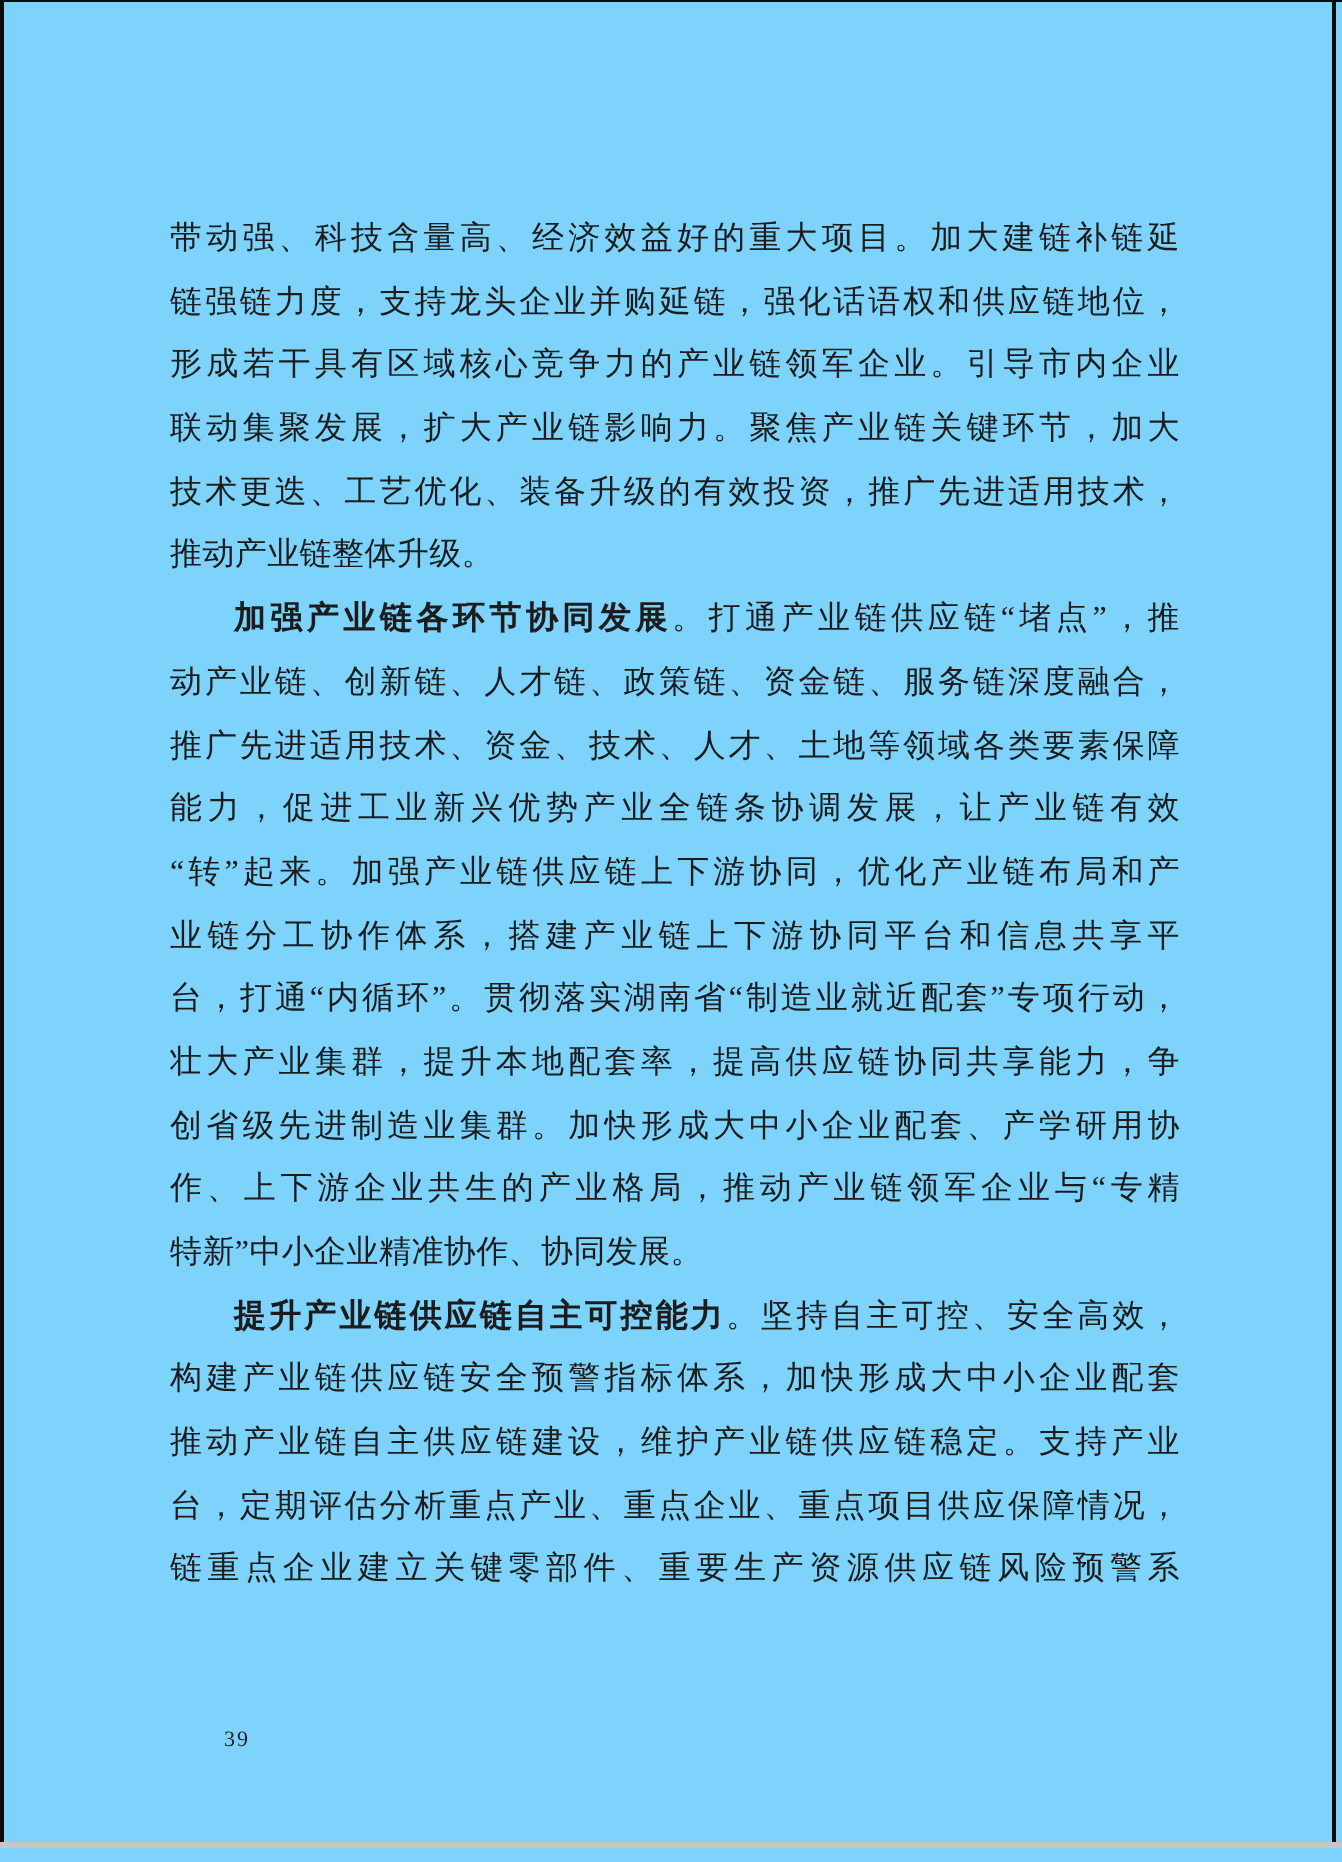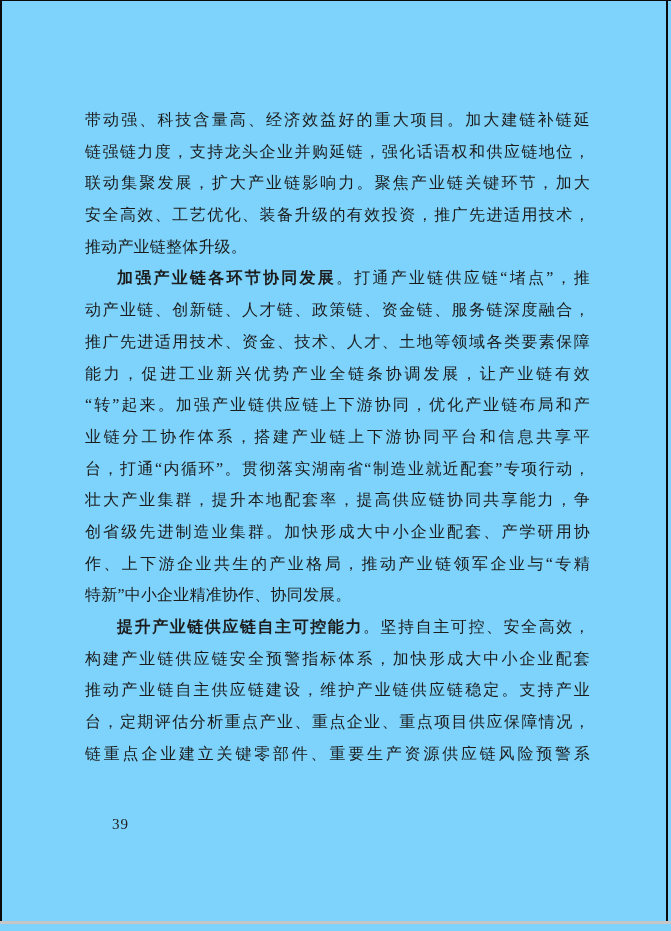--- a/index.html
+++ b/index.html
@@ -38,22 +38,22 @@
   .line.indent {
     text-indent: 32px;
   }
   .bold-lead {
     font-weight: 700;
     font-family: Liberation Sans, sans-serif;
   }
   .page-number {
     position: absolute;
     left: 112px;
-    top: 816px;
-    font-size: 15px;
+    top: 864px;
+    font-size: 11px;
     letter-spacing: 1px;
     color: #222222;
   }
   
   .edge-top {
     position: absolute; left: 0; top: 0;
     width: 671px; height: 1px; background: #0a0a0a;
   }
   .edge-left {
     position: absolute; left: 0; top: 0;
@@ -71,22 +71,23 @@
 </head>
 <body>
 
 <div class="page">
 
   <div class="text-block">
 
     <div class="para">
       <div class="line">带动强、科技含量高、经济效益好的重大项目。加大建链补链延</div>
       <div class="line">链强链力度，支持龙头企业并购延链，强化话语权和供应链地位，</div>
+      <div class="line">形成若干具有区域核心竞争力的产业链领军企业。引导市内企业</div>
       <div class="line">联动集聚发展，扩大产业链影响力。聚焦产业链关键环节，加大</div>
-      <div class="line">安全高效、工艺优化、装备升级的有效投资，推广先进适用技术，</div>
+      <div class="line">技术更迭、工艺优化、装备升级的有效投资，推广先进适用技术，</div>
       <div class="line short">推动产业链整体升级。</div>
     </div>
 
     <div class="para">
       <div class="line indent"><span class="bold-lead">加强产业链各环节协同发展</span><span>。打通产业链供应链“堵点”，推</span></div>
       <div class="line">动产业链、创新链、人才链、政策链、资金链、服务链深度融合，</div>
       <div class="line">推广先进适用技术、资金、技术、人才、土地等领域各类要素保障</div>
       <div class="line">能力，促进工业新兴优势产业全链条协调发展，让产业链有效</div>
       <div class="line">“转”起来。加强产业链供应链上下游协同，优化产业链布局和产</div>
       <div class="line">业链分工协作体系，搭建产业链上下游协同平台和信息共享平</div>

